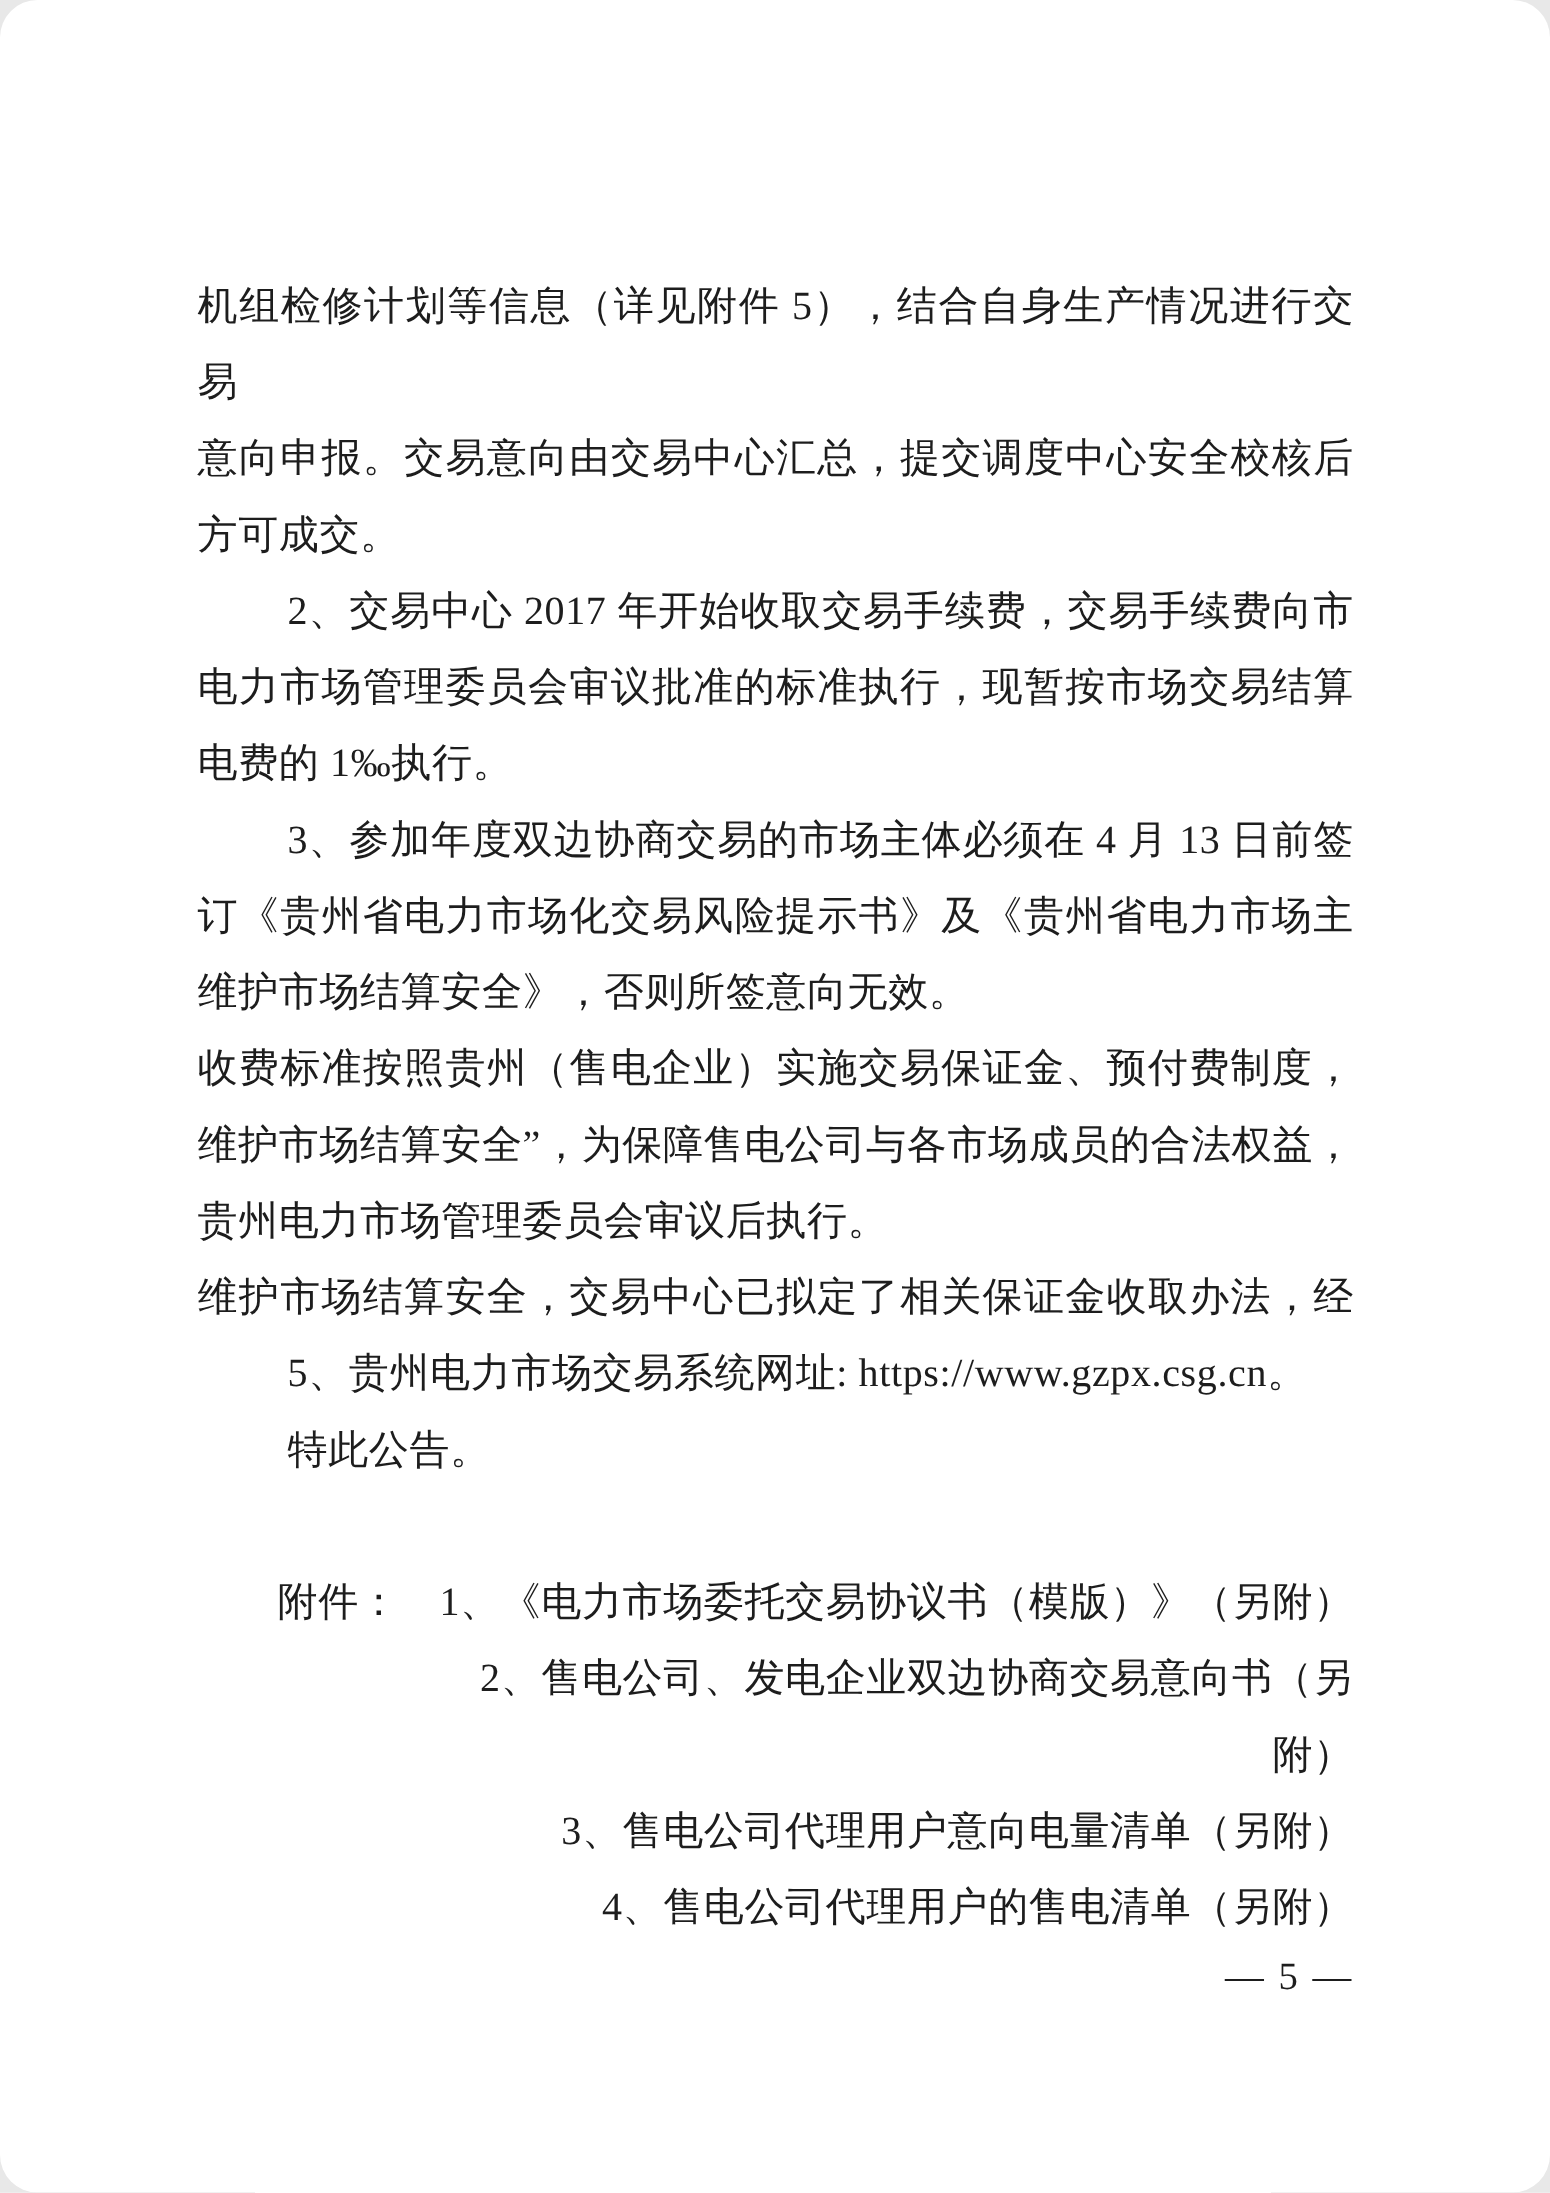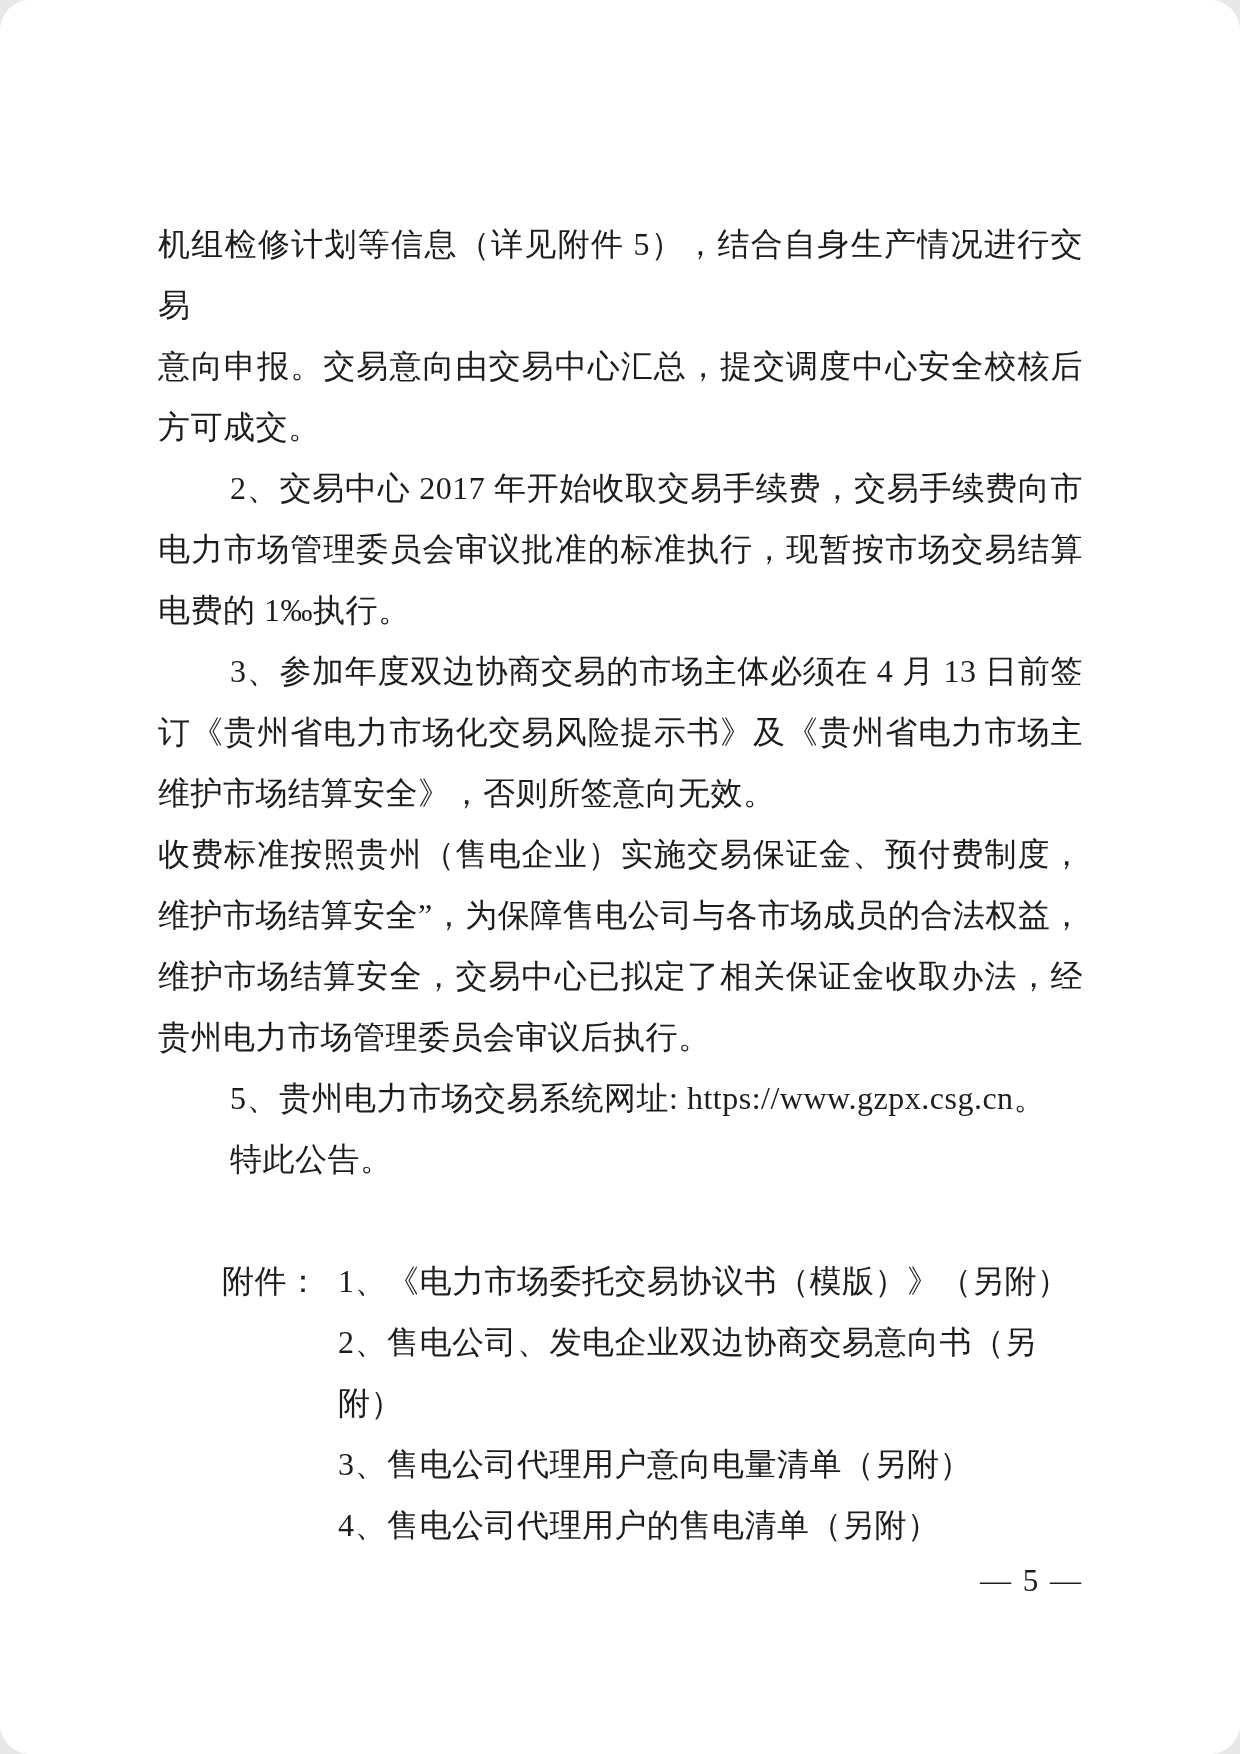--- a/index.html
+++ b/index.html
@@ -29,20 +29,21 @@
   .para { margin: 0; }
   .line { min-height: 61px; }
   .line.fill {
     text-align: justify;
     text-align-last: justify;
   }
   .line.indent { text-indent: 72px; }
   .attachments {
     position: relative;
     margin-top: 61px;
+    text-align: right;
   }
   .att-label {
     position: absolute;
     left: 64px;
     top: 0;
   }
   .att-item {
     padding-left: 180px;
     min-height: 61px;
   }
@@ -72,22 +73,22 @@
           <div class="line">电费的 1‰执行。</div>
         </div>
         <div class="para">
           <div class="line indent fill">3、参加年度双边协商交易的市场主体必须在 4 月 13 日前签</div>
           <div class="line fill">订《贵州省电力市场化交易风险提示书》及《贵州省电力市场主</div>
           <div class="line">维护市场结算安全》，否则所签意向无效。</div>
         </div>
         <div class="para">
           <div class="line fill">收费标准按照贵州（售电企业）实施交易保证金、预付费制度，</div>
           <div class="line fill">维护市场结算安全”，为保障售电公司与各市场成员的合法权益，</div>
+          <div class="line">贵州电力市场管理委员会审议后执行。</div>
           <div class="line fill">维护市场结算安全，交易中心已拟定了相关保证金收取办法，经</div>
-          <div class="line">贵州电力市场管理委员会审议后执行。</div>
         </div>
         <div class="para">
           <div class="line indent">5、贵州电力市场交易系统网址: https://www.gzpx.csg.cn。</div>
         </div>
         <div class="para">
           <div class="line indent">特此公告。</div>
         </div>
       </section>
     <section class="attachments">
       <span class="att-label">附件：</span>

